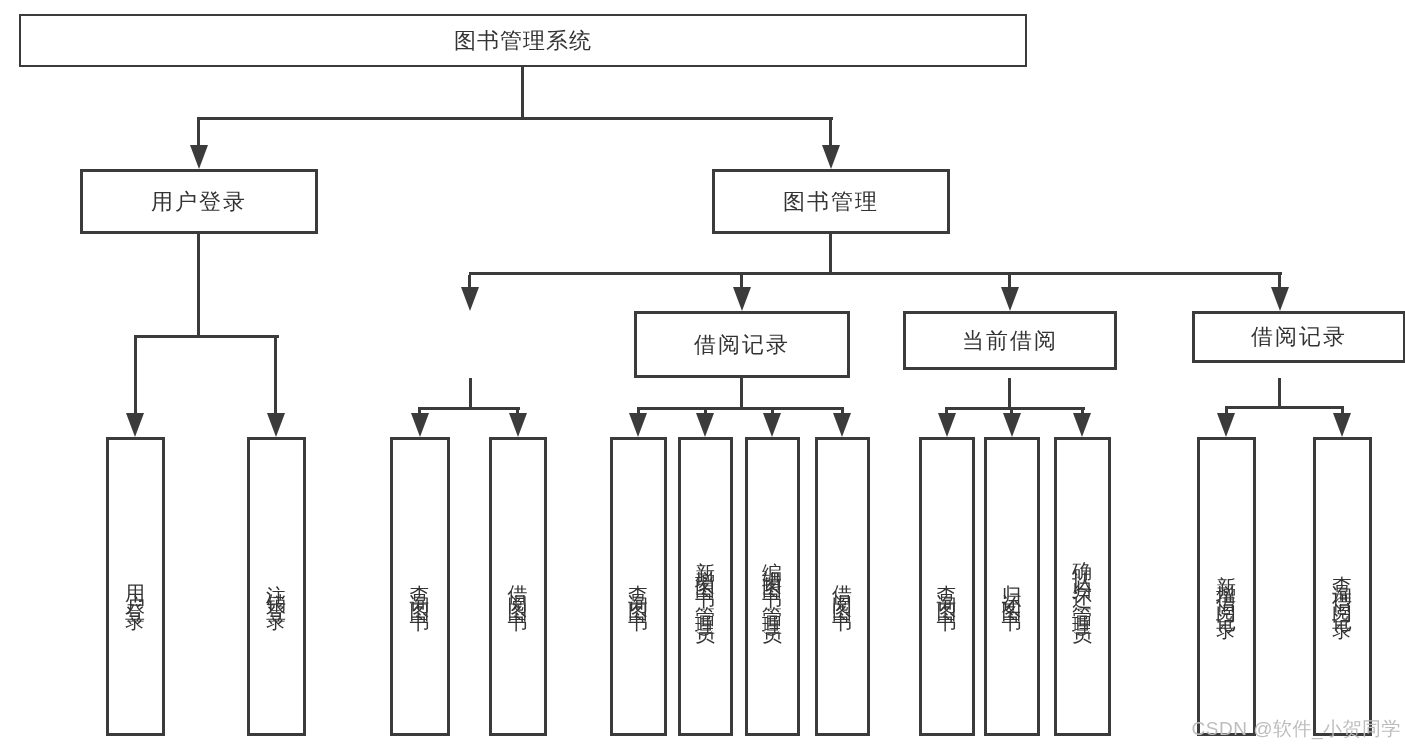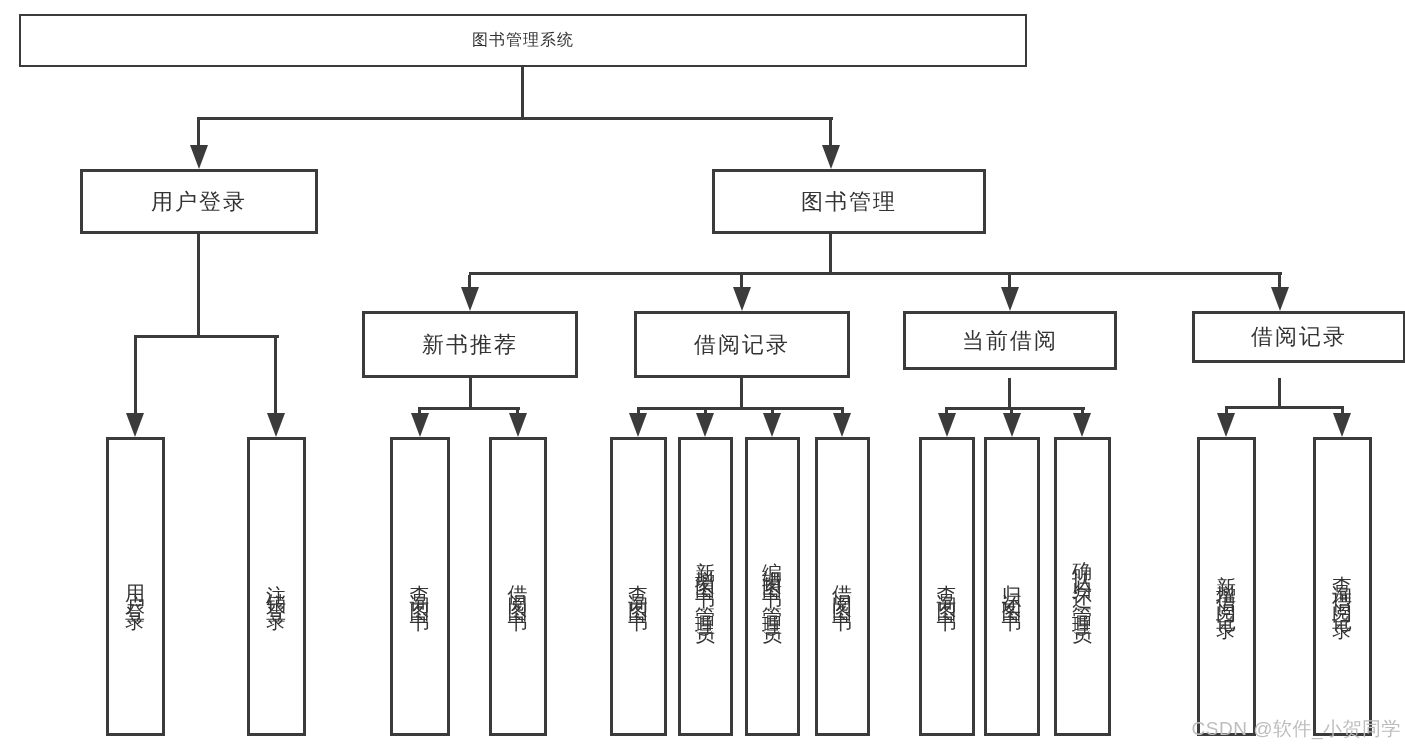--- a/index.html
+++ b/index.html
@@ -9,21 +9,21 @@
   #stage{
     position:relative;width:1405px;height:747px;background:var(--background);
     font-family:"Liberation Sans","DejaVu Sans",sans-serif;overflow:hidden;
   }
   .box{
     position:absolute;box-sizing:border-box;background:var(--box_bg);
     border:3px solid var(--line);display:flex;align-items:center;justify-content:center;
   }
   .root{border-width:2.5px;}
   .hlabel{font-size:22px;letter-spacing:2px;color:var(--text);white-space:nowrap;}
-  .root .hlabel{font-size:16px;letter-spacing:1px;text-align:center;}
+  .root .hlabel{font-size:22px;letter-spacing:1px;text-align:center;}
   .vtext{
     writing-mode:vertical-rl;text-orientation:mixed;
     font-size:20px;letter-spacing:9px;color:var(--text);line-height:1;
   }
   .vline,.hline{position:absolute;background:var(--line);}
   .tri{
     position:absolute;width:0;height:0;
     border-left:9px solid transparent;border-right:9px solid transparent;
     border-top:24px solid var(--line);
   }
@@ -46,21 +46,21 @@
     <div class="hline" style="left:197px;top:117px;width:636px;height:3px"></div>
     <div class="vline" style="left:197px;top:119px;width:3px;height:30px"></div>
     <div class="tri" style="left:190px;top:145px"></div>
     <div class="vline" style="left:829px;top:119px;width:3px;height:30px"></div>
     <div class="tri" style="left:822px;top:145px"></div>
   </div>
 
   <div class="box" style="left:80px;top:169px;width:238px;height:65px">
     <span class="hlabel">用户登录</span>
   </div>
-  <div class="box" style="left:712px;top:169px;width:274px;height:65px">
+  <div class="box" style="left:712px;top:169px;width:238px;height:65px">
     <span class="hlabel">图书管理</span>
   </div>
 
   <div>
     <div class="vline" style="left:197px;top:233px;width:3px;height:104px"></div>
     <div class="hline" style="left:134px;top:335px;width:145px;height:3px"></div>
     <div class="vline" style="left:134px;top:337px;width:3px;height:78px"></div>
     <div class="tri" style="left:126px;top:413px"></div>
     <div class="vline" style="left:274px;top:337px;width:3px;height:78px"></div>
     <div class="tri" style="left:267px;top:413px"></div>
@@ -72,23 +72,20 @@
     <div class="vline" style="left:468px;top:275px;width:3px;height:14px"></div>
     <div class="tri" style="left:461px;top:287px"></div>
     <div class="vline" style="left:740px;top:275px;width:3px;height:14px"></div>
     <div class="tri" style="left:733px;top:287px"></div>
     <div class="vline" style="left:1008px;top:275px;width:3px;height:14px"></div>
     <div class="tri" style="left:1001px;top:287px"></div>
     <div class="vline" style="left:1278px;top:275px;width:3px;height:14px"></div>
     <div class="tri" style="left:1271px;top:287px"></div>
   </div>
 
-  <div class="box" style="left:362px;top:311px;width:216px;height:67px">
-    <span class="hlabel">新书推荐</span>
-  </div>
   <div class="box" style="left:634px;top:311px;width:216px;height:67px">
     <span class="hlabel">借阅记录</span>
   </div>
   <div class="box" style="left:903px;top:311px;width:214px;height:59px">
     <span class="hlabel">当前借阅</span>
   </div>
   <div class="box" style="left:1192px;top:311px;width:214px;height:52px">
     <span class="hlabel">借阅记录</span>
   </div>
 

